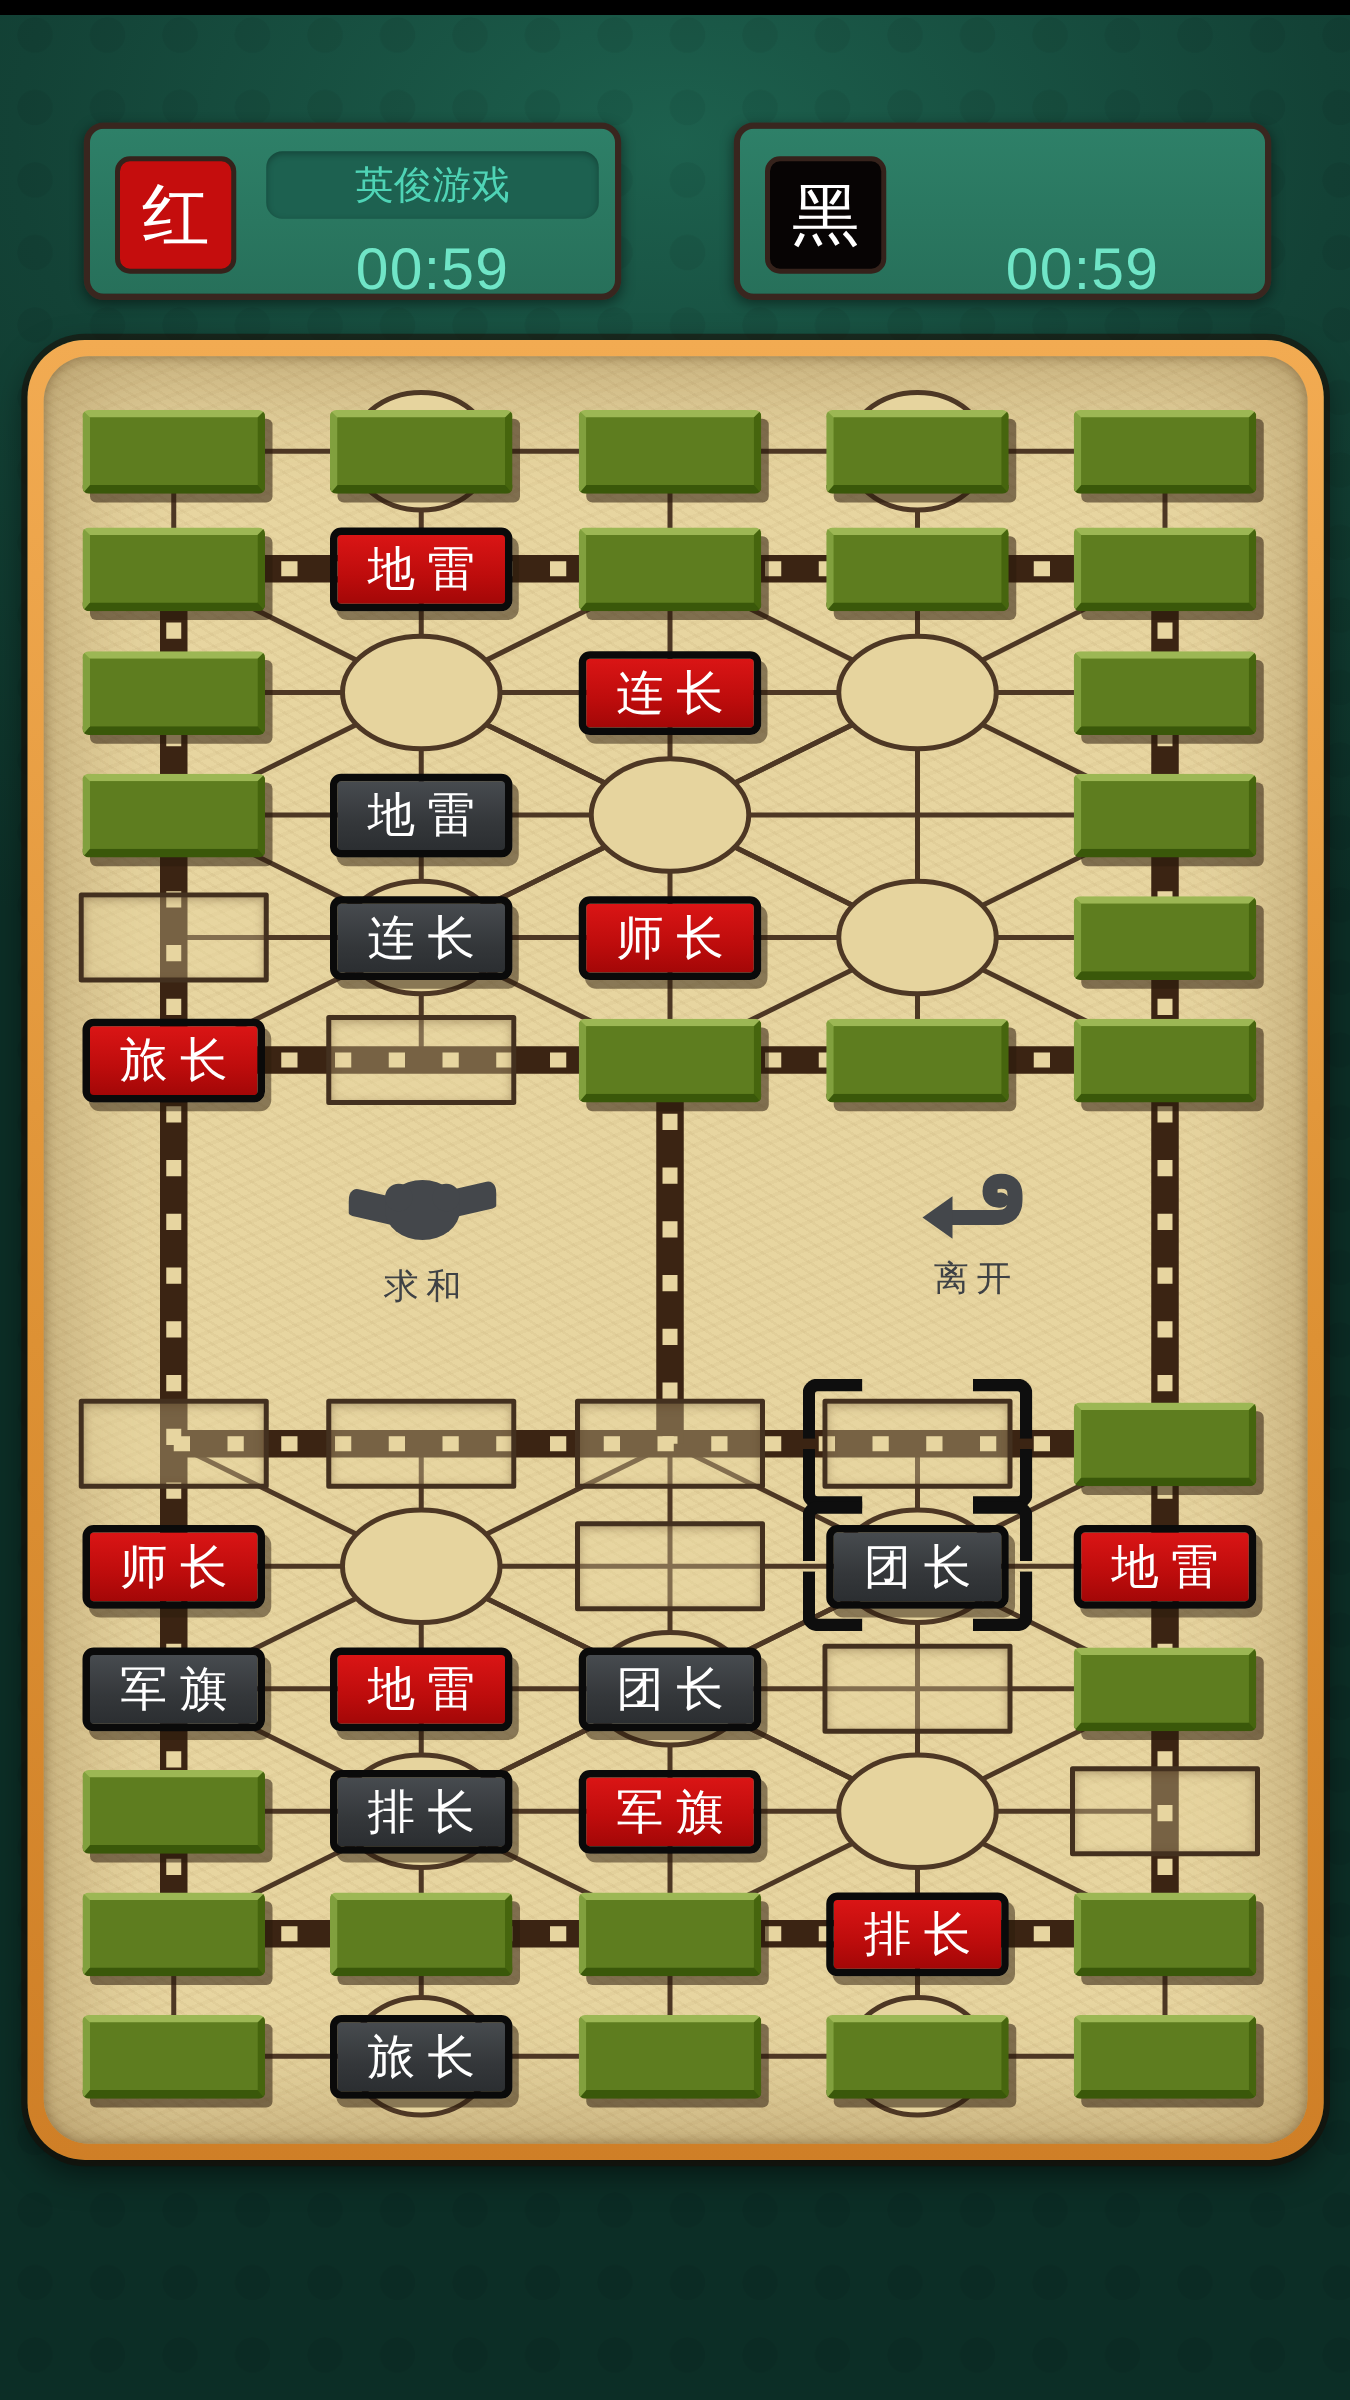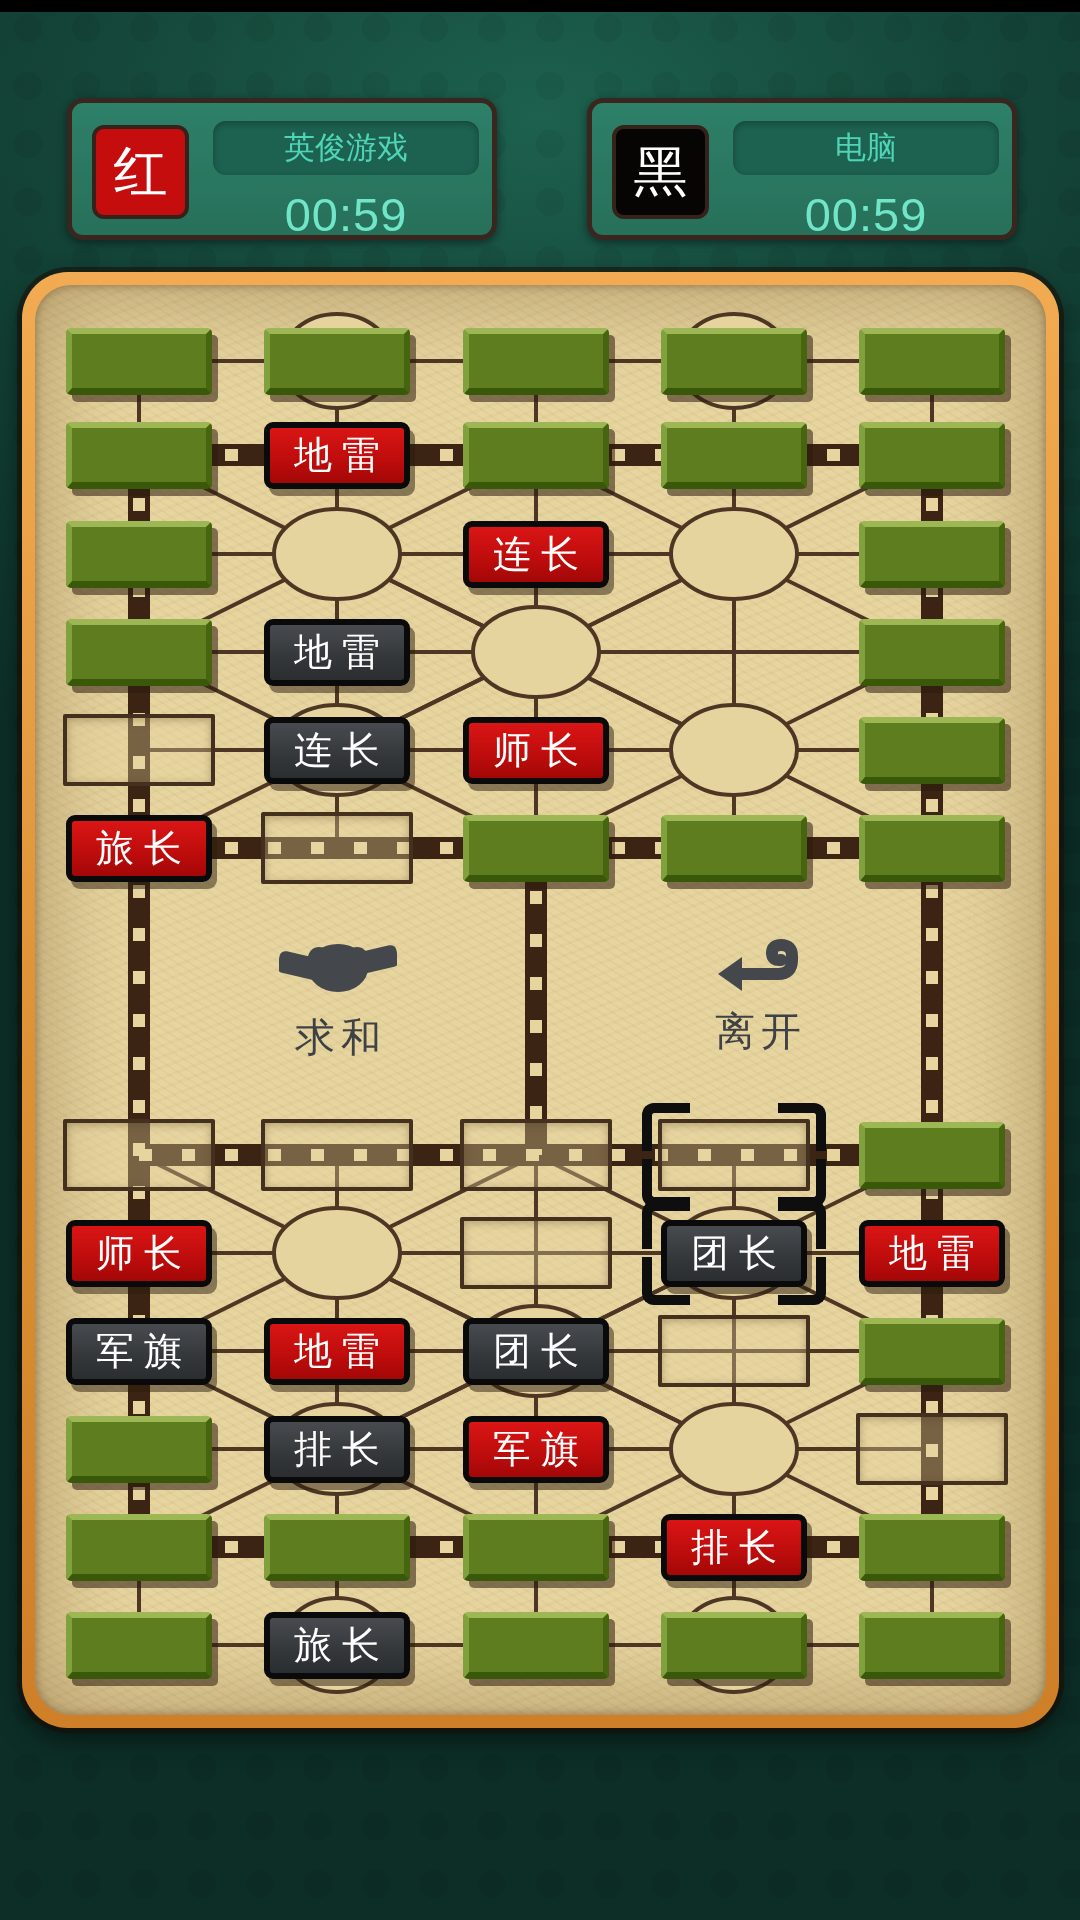--- a/index.html
+++ b/index.html
@@ -56,39 +56,38 @@
   .sel{position:absolute;width:184px;height:104px;pointer-events:none;}
   .sel i{position:absolute;width:48px;height:48px;box-sizing:border-box;border:0 solid #0e0e0e;}
   .sel i.tl{left:0;top:0;border-left-width:10px;border-top-width:10px;border-top-left-radius:12px;}
   .sel i.tr{right:0;top:0;border-right-width:10px;border-top-width:10px;border-top-right-radius:12px;}
   .sel i.bl{left:0;bottom:0;border-left-width:10px;border-bottom-width:10px;border-bottom-left-radius:12px;}
   .sel i.br{right:0;bottom:0;border-right-width:10px;border-bottom-width:10px;border-bottom-right-radius:12px;}
 
   
   .board-btn{position:absolute;width:184px;height:145px;text-align:center;cursor:pointer;}
   #btn-draw{left:224px;top:656px;}
-  #btn-leave{left:644px;top:656px;}
+  #btn-leave{left:664px;top:656px;}
   .board-btn .icn{display:block;margin:0 auto 8px auto;}
-  .btn-label{font-size:40px;color:#3e4145;letter-spacing:6px;text-indent:6px;}
+  .btn-label{font-size:28px;color:#3e4145;letter-spacing:6px;text-indent:6px;}
 </style>
 </head>
 <body>
 
 <div class="screen">
   <div class="status-bar"></div>
 
   <div class="panel left">
     <div class="badge red">红</div>
     <div class="plate">英俊游戏</div>
     <div class="timer">00:59</div>
   </div>
 
   <div class="panel right">
     <div class="badge black">黑</div>
-    <div class="plate">电脑</div>
     <div class="timer">00:59</div>
   </div>
 
   <div class="board">
     <div class="board-inner"></div>
     <svg id="board-lines" viewBox="0 0 1037 1456">
         <g stroke="#4d3724" stroke-width="4" fill="none">
           <line x1="117" y1="89" x2="910" y2="89"></line>
           <line x1="117" y1="282" x2="910" y2="282"></line>
           <line x1="117" y1="380" x2="910" y2="380"></line>

